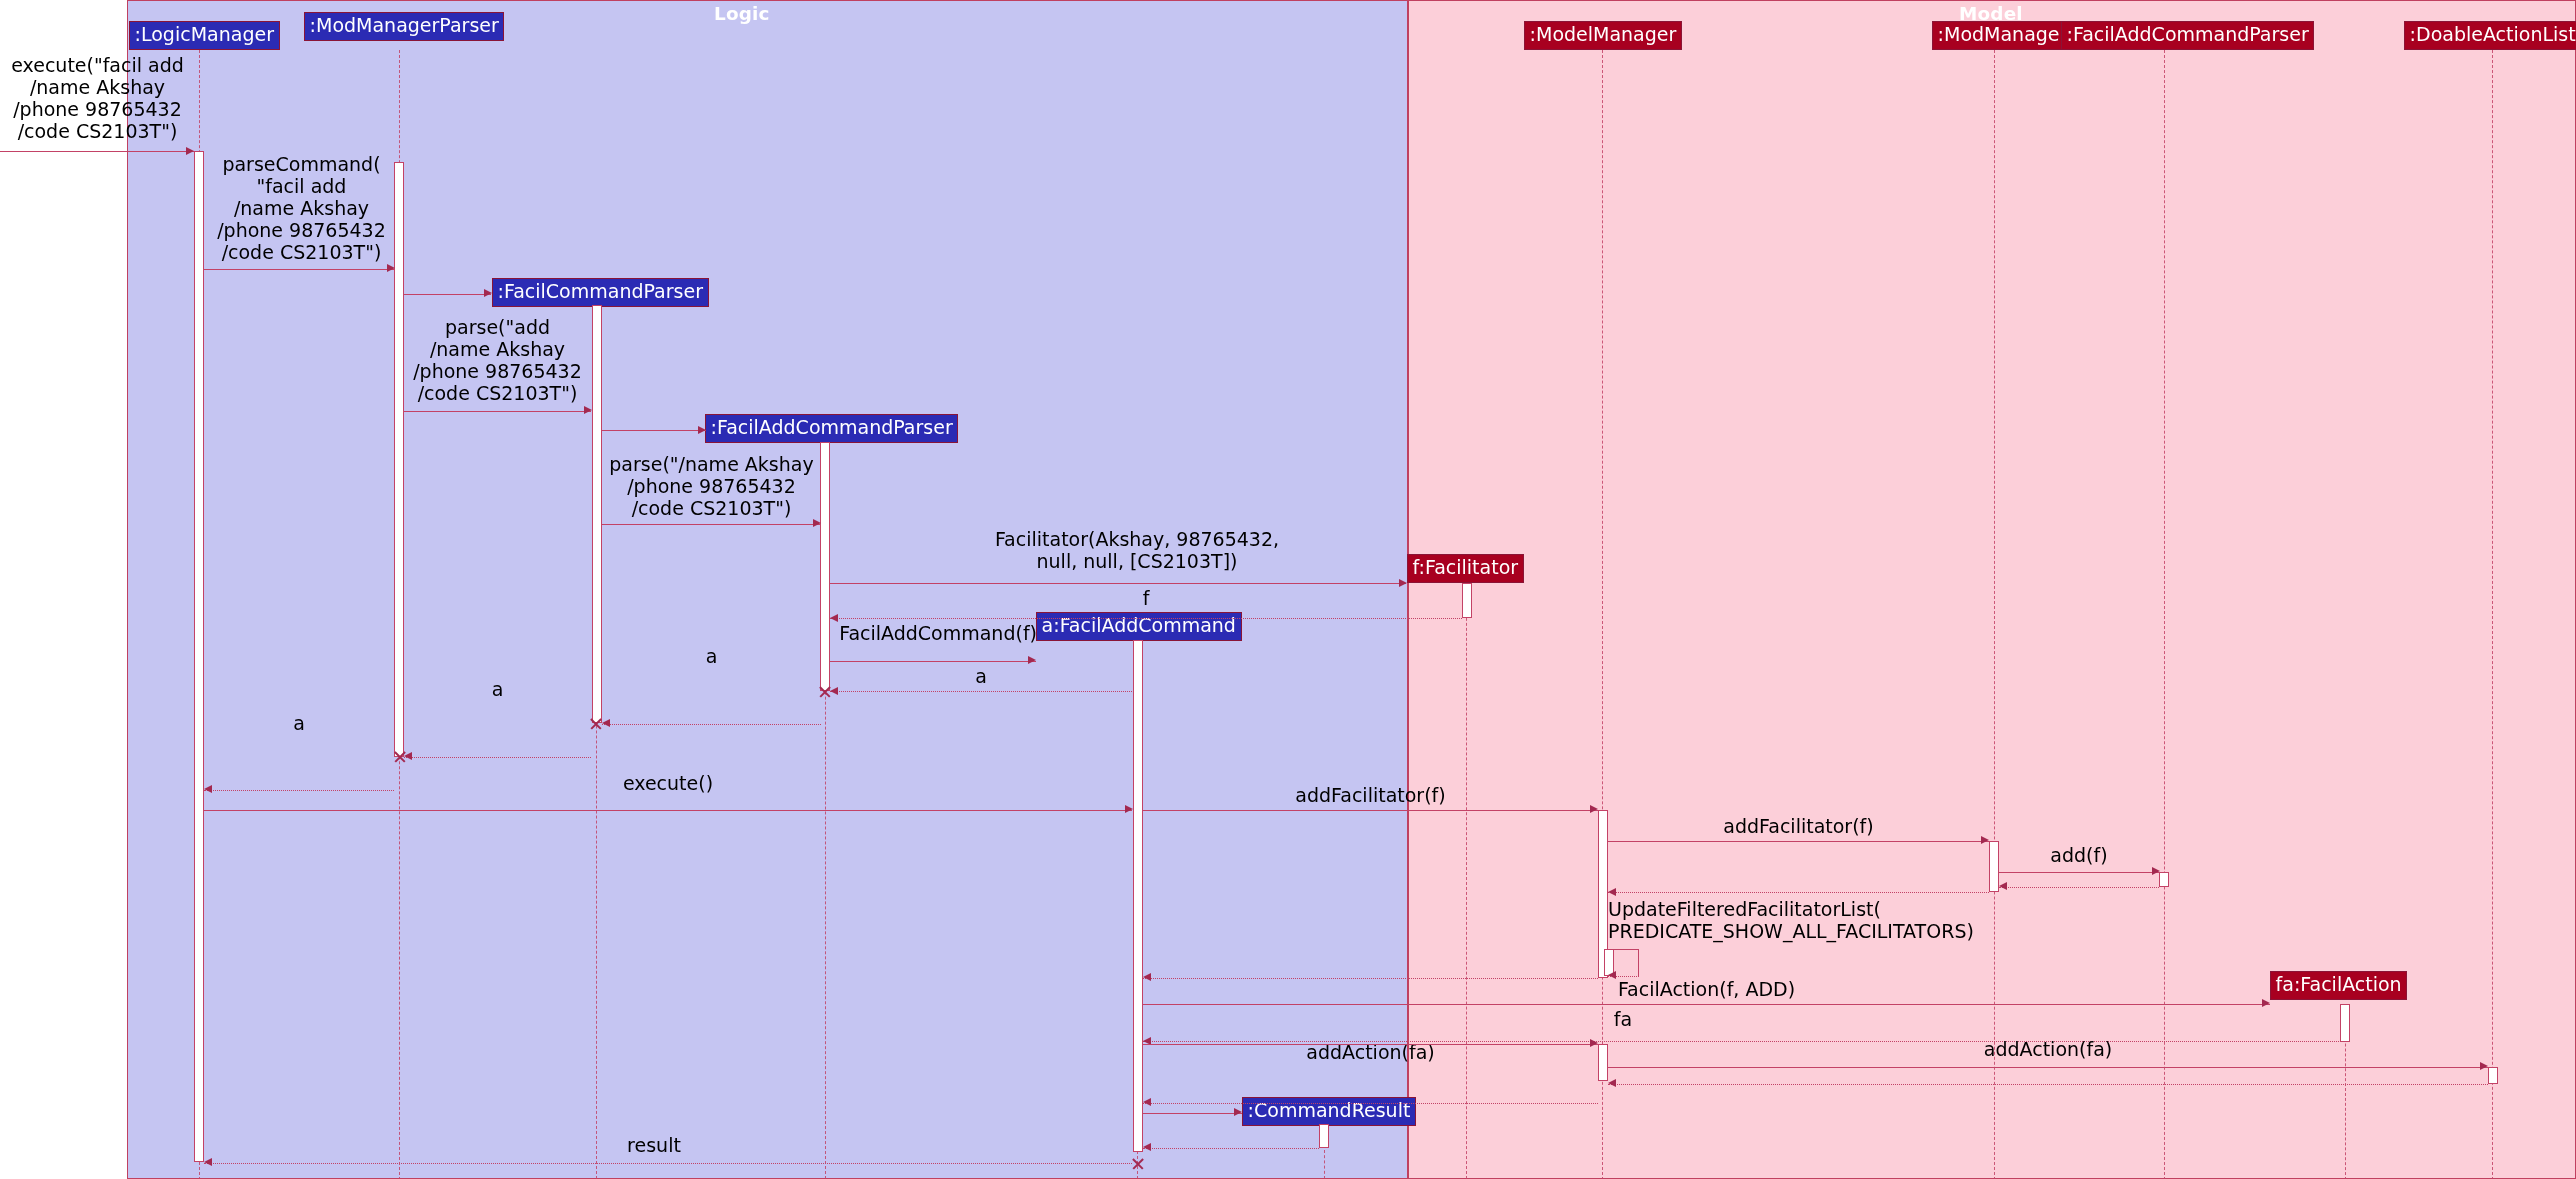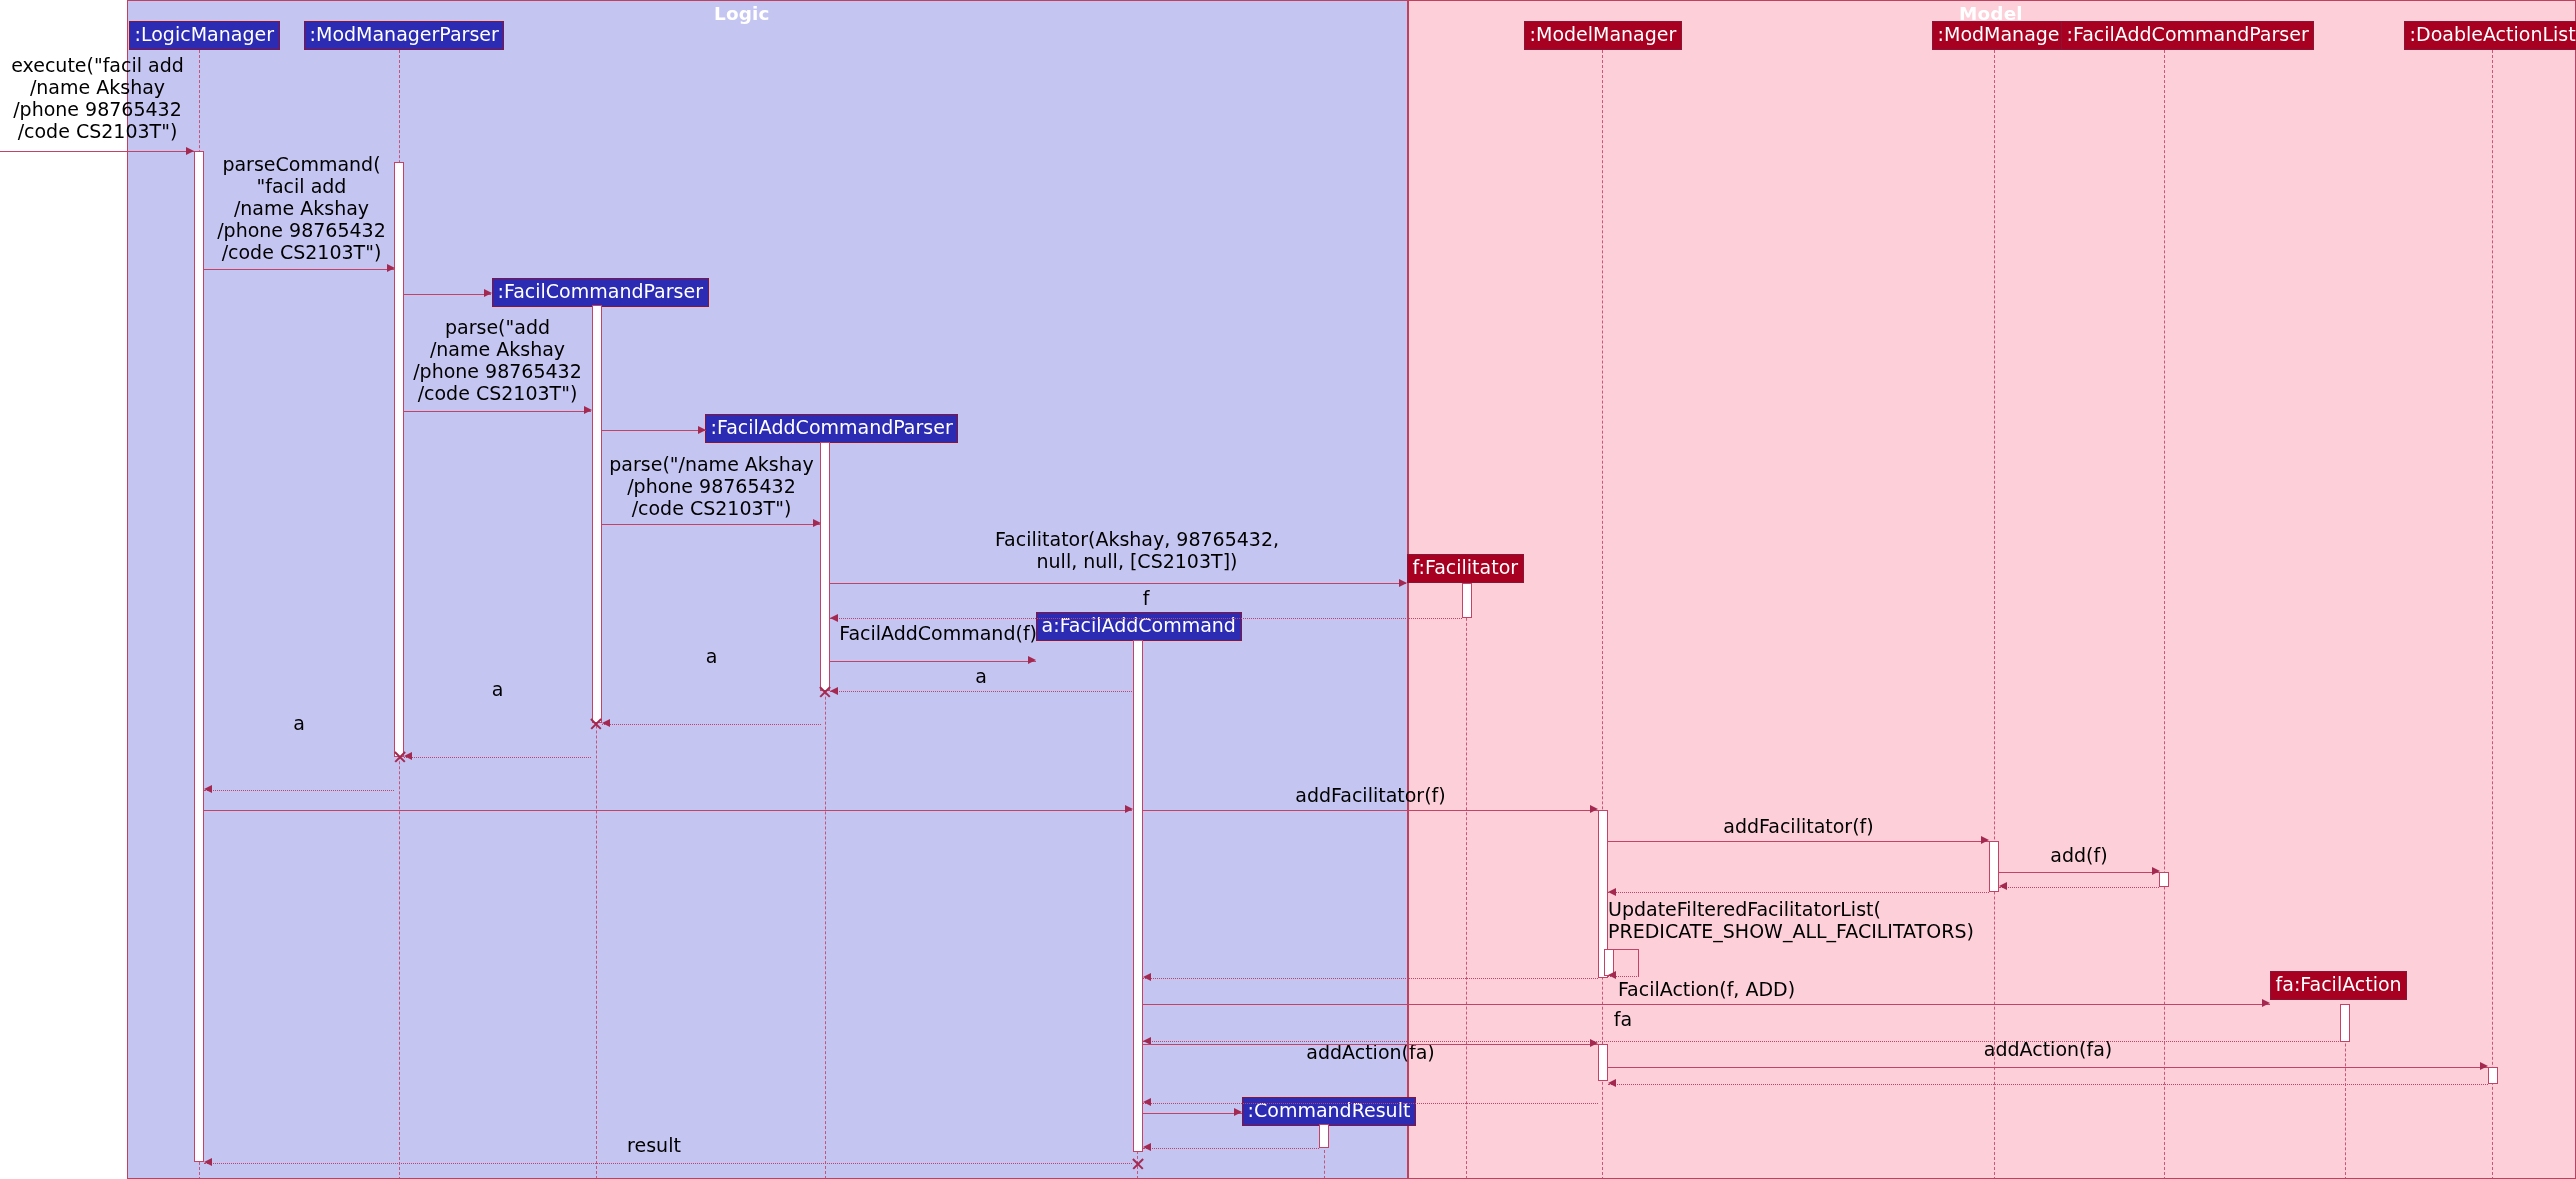--- a/index.html
+++ b/index.html
@@ -63,21 +63,21 @@
   <div class="lifeline" style="left:1137px;top:640px;height:539px;"></div>
   <div class="lifeline" style="left:1324px;top:1124px;height:55px;"></div>
   <div class="lifeline" style="left:1466px;top:583px;height:596px;"></div>
   <div class="lifeline" style="left:1602px;top:50px;height:1130px;"></div>
   <div class="lifeline" style="left:1994px;top:50px;height:1130px;"></div>
   <div class="lifeline" style="left:2164px;top:50px;height:1130px;"></div>
   <div class="lifeline" style="left:2345px;top:1004px;height:176px;"></div>
   <div class="lifeline" style="left:2492px;top:50px;height:1130px;"></div>
 
   <div class="participant logic-p" style="left:129px;top:21px;">:LogicManager</div>
-  <div class="participant logic-p" style="left:304px;top:21px;">:ModManagerParser</div>
+  <div class="participant logic-p" style="left:304px;top:12px;">:ModManagerParser</div>
   <div class="participant logic-p" style="left:492px;top:278px;">:FacilCommandParser</div>
   <div class="participant logic-p" style="left:705px;top:414px;">:FacilAddCommandParser</div>
   <div class="participant logic-p" style="left:1036px;top:612px;">a:FacilAddCommand</div>
   <div class="participant logic-p" style="left:1242px;top:1097px;">:CommandResult</div>
 
   <div class="participant model-p" style="left:1407px;top:554px;">f:Facilitator</div>
   <div class="participant model-p" style="left:1524px;top:21px;">:ModelManager</div>
   <div class="participant model-p" style="left:1932px;top:21px;">:ModManager</div>
   <div class="participant model-p" style="left:2061px;top:21px;">:FacilAddCommandParser</div>
   <div class="participant model-p" style="left:2270px;top:971px;">fa:FacilAction</div>
@@ -159,20 +159,21 @@
 
   <div class="label" style="left:404px;top:678px;width:187px;">a</div>
   <div class="msg ret" style="left:404px;top:757px;width:187px;"></div>
   <div class="arrow left" style="left:404px;top:752px;"></div>
   <div class="xmark" style="left:393px;top:750px;"></div>
 
   <div class="label" style="left:204px;top:712px;width:190px;">a</div>
   <div class="msg ret" style="left:204px;top:790px;width:190px;"></div>
   <div class="arrow left" style="left:204px;top:785px;"></div>
 
+  <div class="label" style="left:204px;top:772px;width:928px;">execute()</div>
   <div class="msg" style="left:204px;top:810px;width:928px;"></div>
   <div class="arrow right" style="left:1125px;top:805px;"></div>
 
   <div class="label" style="left:1143px;top:784px;width:455px;">addFacilitator(f)</div>
   <div class="msg" style="left:1143px;top:810px;width:455px;"></div>
   <div class="arrow right" style="left:1590px;top:805px;"></div>
 
   <div class="label" style="left:1608px;top:815px;width:381px;">addFacilitator(f)</div>
   <div class="msg" style="left:1608px;top:841px;width:381px;"></div>
   <div class="arrow right" style="left:1981px;top:836px;"></div>

